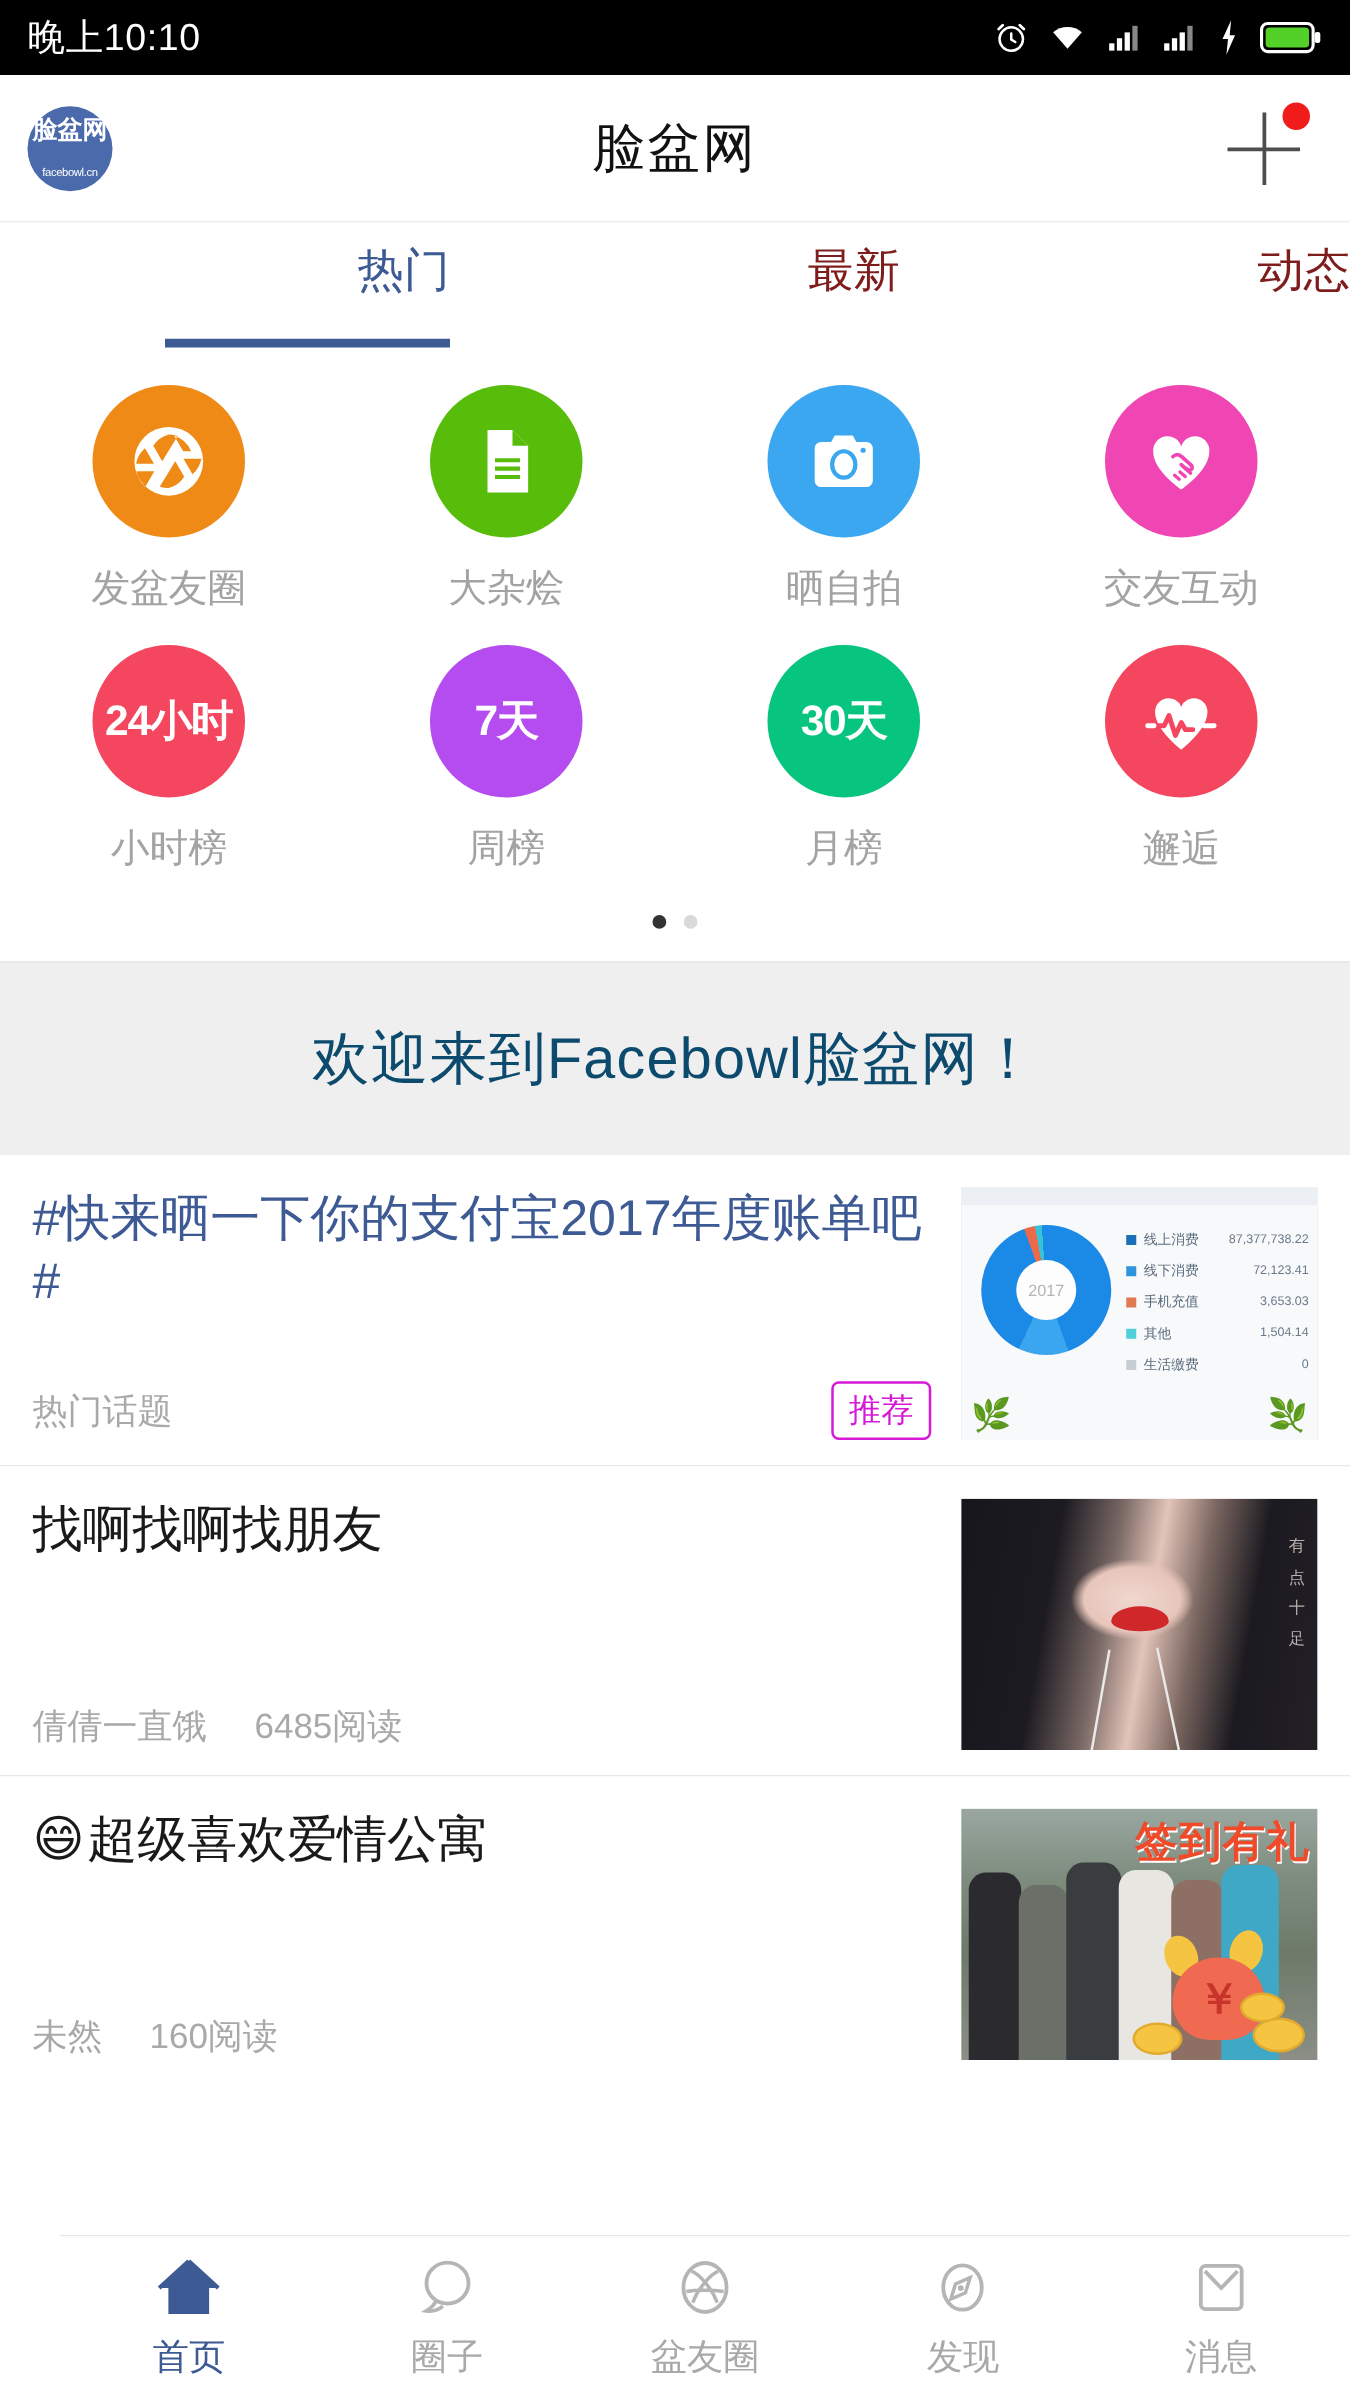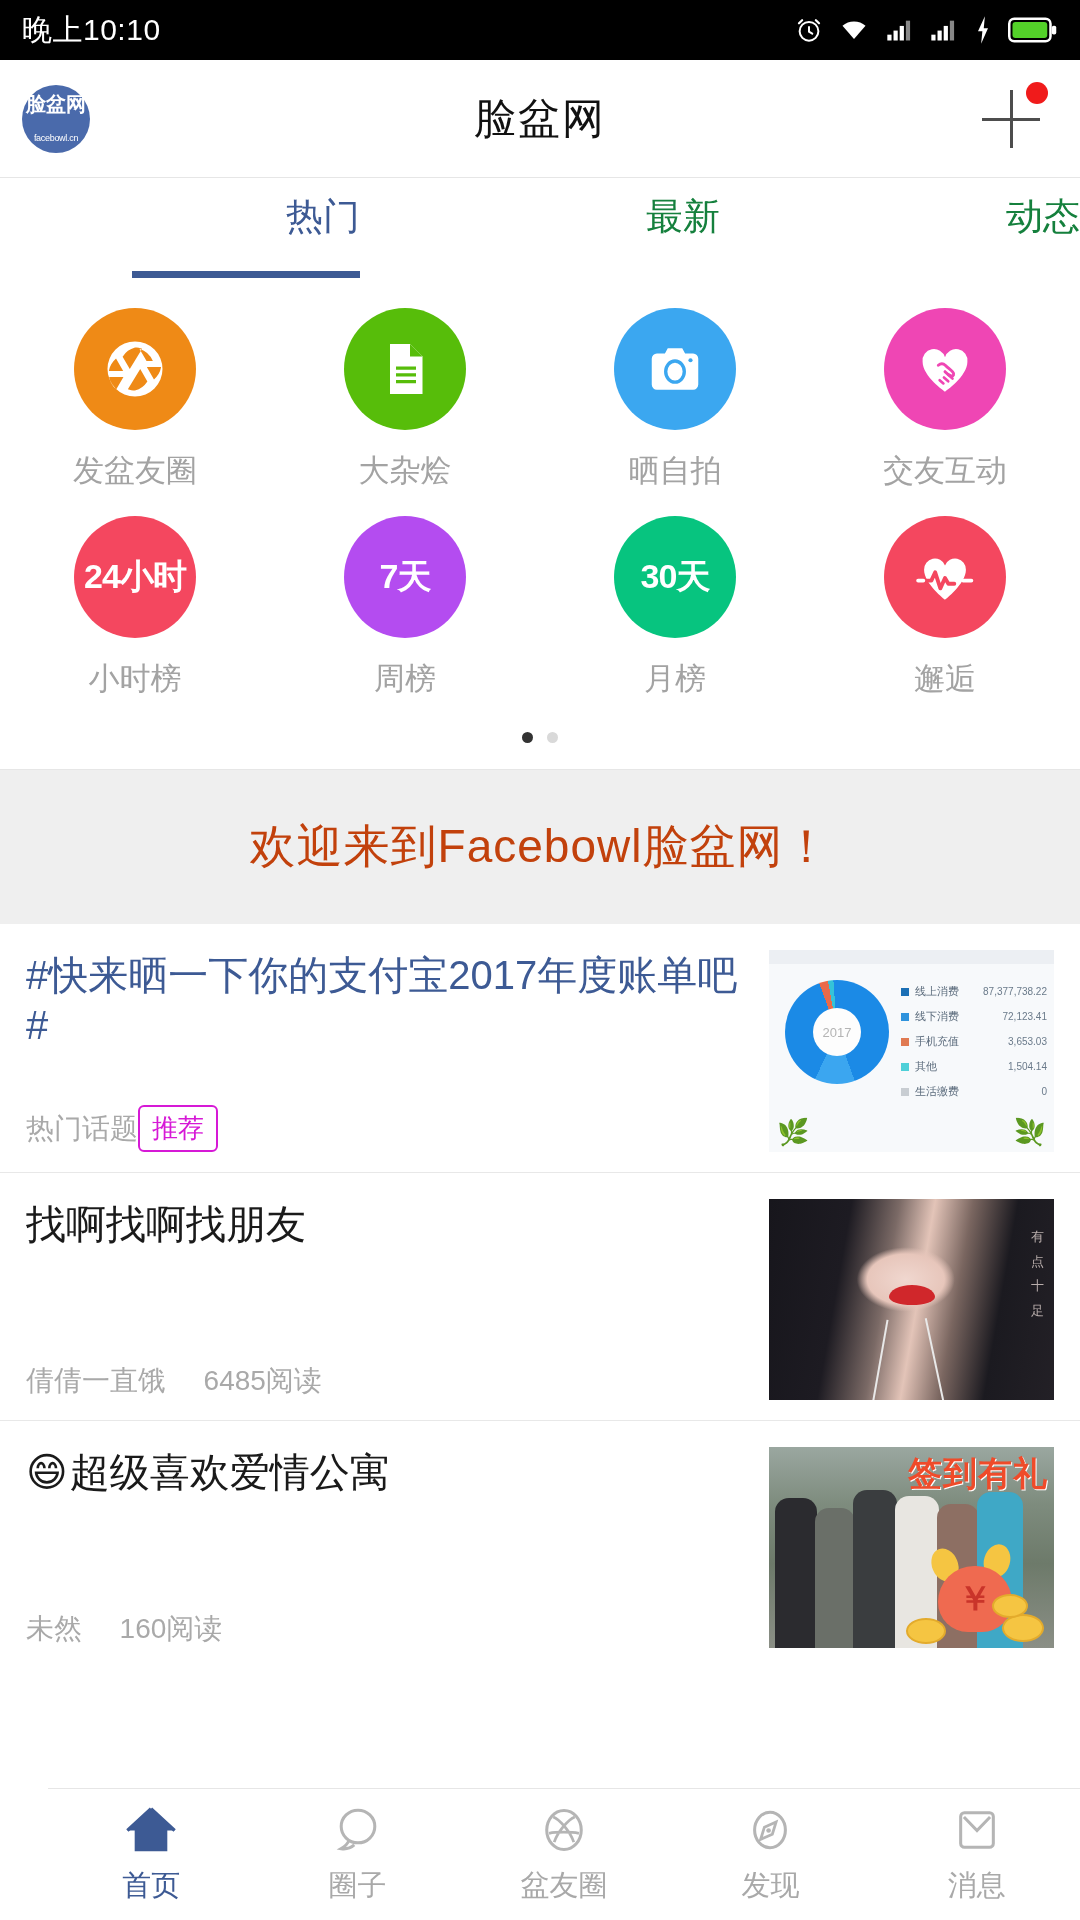--- a/index.html
+++ b/index.html
@@ -50,21 +50,21 @@
   }
 
   
   .tabs{
     height:108px; flex:0 0 108px; display:flex; background:#fff; position:relative;
   }
   .tab{
     flex:1; display:flex; flex-direction:column; align-items:flex-end; justify-content:flex-start;
     padding-top:14px; position:relative;
   }
-  .tab span.label{ font-size:37px; color:#15803d; }
+  .tab span.label{ font-size:37px; color:#7f1d1d; }
   .tab.active span.label{ color:#3d5a94; }
   .tab.active .underline{
     position:absolute; bottom:8px; width:228px; height:7px; background:#3d5a94;
   }
 
   
   .grid-wrap{ background:#fff; padding:8px 0 0 0; }
   .grid-row{ display:flex; }
   .grid-cell{
     flex:1; display:flex; flex-direction:column; align-items:center;
@@ -81,33 +81,33 @@
   
   .pager{ display:flex; justify-content:center; gap:14px; padding:22px 0 26px 0; background:#fff; }
   .pdot{ width:11px; height:11px; border-radius:50%; background:#d9d9d9; }
   .pdot.on{ background:#333; }
 
   
   .welcome{
     background:#efefef; height:155px; display:flex; align-items:center; justify-content:center;
     border-top:1px solid #e6e6e6;
   }
-  .welcome h2{ font-size:46px; font-weight:normal; color:#c2410c; letter-spacing:1px; }
+  .welcome h2{ font-size:46px; font-weight:normal; color:#0c4a6e; letter-spacing:1px; }
 
   
   .feed{ background:#fff; flex:1 1 auto; overflow:hidden; }
   .feed-item{
     position:relative; display:flex; padding:26px 26px 20px 26px;
     border-top:1px solid #e8e8e8; height:248px;
   }
   .feed-item:first-child{ border-top:none; }
   .fi-left{ flex:1; display:flex; flex-direction:column; justify-content:space-between; padding-right:18px; }
   .fi-title{ font-size:40px; line-height:1.25; color:#1a1a1a; }
   .fi-title.link{ color:#3d5a94; }
-  .fi-meta{ display:flex; align-items:center; justify-content:flex-start; }
+  .fi-meta{ display:flex; align-items:center; justify-content:space-between; }
   .fi-meta-left{ font-size:28px; color:#a9a9a9; }
   .fi-meta-left .sep{ display:inline-block; width:22px; }
   .badge{
     font-size:26px; color:#d619d6; border:2px solid #d619d6;
     border-radius:6px; padding:4px 12px; margin-right:6px;
   }
   .fi-thumb{
     width:285px; height:100%; flex:0 0 285px; position:relative; overflow:hidden;
     background:#dcdcdc;
   }

